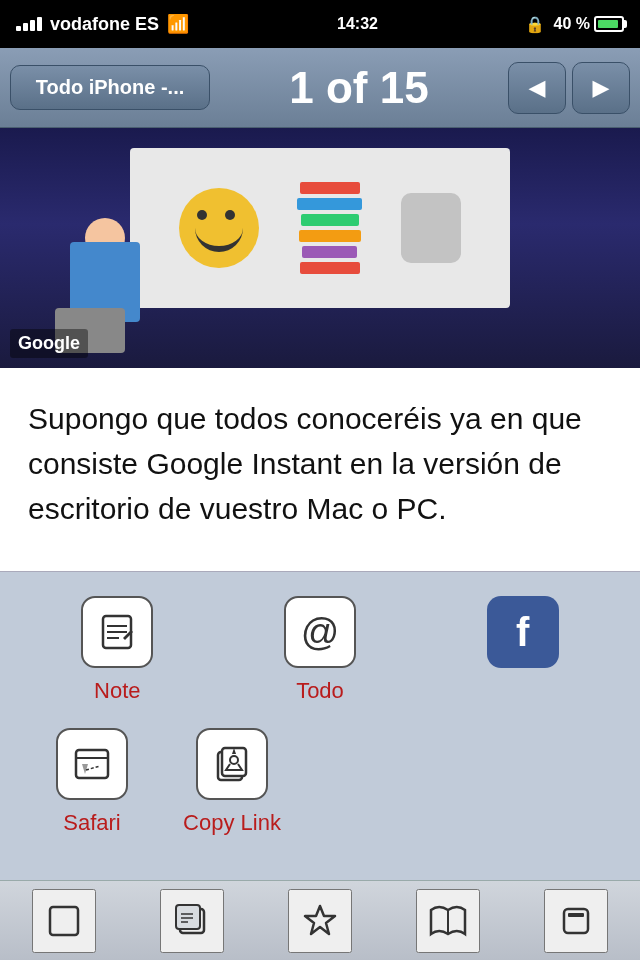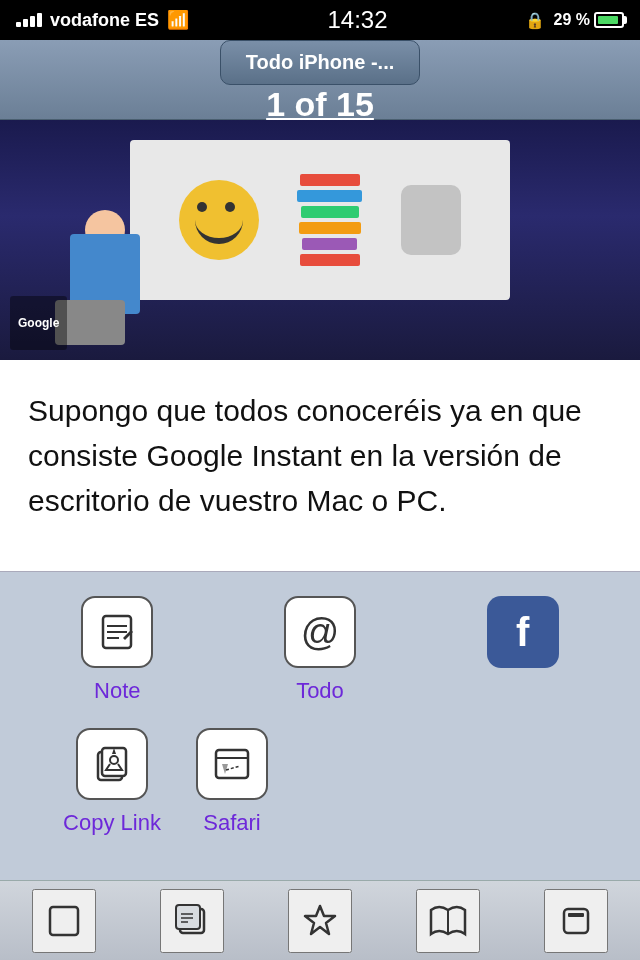--- a/index.html
+++ b/index.html
@@ -10,21 +10,21 @@
       height: 960px;
       font-family: -apple-system, 'Helvetica Neue', Arial, sans-serif;
       background: #fff;
       overflow: hidden;
       position: relative;
     }
 
     
     .status-bar {
       width: 100%;
-      height: 40px;
+      height: 48px;
       background: #000;
       display: flex;
       align-items: center;
       justify-content: space-between;
       padding: 0 16px;
       color: #fff;
       font-size: 18px;
       font-weight: 600;
     }
 
@@ -44,22 +44,22 @@
       width: 5px;
       display: block;
       border-radius: 1px;
     }
 
     .wifi-icon {
       font-size: 18px;
     }
 
     .status-center {
-      font-size: 24px;
-      font-weight: 400;
+      font-size: 16px;
+      font-weight: 700;
     }
 
     .status-right {
       display: flex;
       align-items: center;
       gap: 8px;
       font-size: 16px;
     }
 
     .battery-container {
@@ -99,43 +99,41 @@
     
     .nav-bar {
       width: 100%;
       height: 80px;
       background: linear-gradient(180deg, #8a9db5 0%, #6b7f96 100%);
       display: flex;
       align-items: center;
       justify-content: space-between;
       padding: 0 10px;
       border-bottom: 1px solid #4a5f70;
-      flex-direction: column;
     }
 
     .nav-title-btn {
       background: linear-gradient(180deg, #7a8fa8 0%, #5a7088 100%);
       border: 1px solid #3a5068;
       border-radius: 10px;
       color: #fff;
       font-size: 20px;
       font-weight: 600;
       padding: 10px 18px;
       min-width: 200px;
       text-align: center;
       cursor: pointer;
     }
 
     .nav-counter {
       color: #fff;
-      font-size: 34px;
+      font-size: 44px;
       font-weight: 700;
       text-align: center;
       flex: 1;
-      text-decoration: underline;
     }
 
     .nav-arrows {
       display: flex;
       gap: 6px;
     }
 
     .nav-arrow-btn {
       background: linear-gradient(180deg, #7a8fa8 0%, #5a7088 100%);
       border: 1px solid #3a5068;
@@ -238,24 +236,24 @@
       margin: 0 auto;
       position: relative;
       top: -20px;
     }
 
     .google-logo {
       position: absolute;
       bottom: 10px;
       left: 10px;
       color: #fff;
-      font-size: 12px;
+      font-size: 18px;
       font-weight: 700;
       background: rgba(0,0,0,0.4);
-      padding: 20px 8px;
+      padding: 4px 8px;
       border-radius: 3px;
     }
 
     .laptop {
       position: absolute;
       bottom: 15px;
       left: 55px;
       width: 70px;
       height: 45px;
       background: #888;
@@ -322,21 +320,21 @@
       color: #fff;
     }
     .icon-evernote {
       background: #2dbe60;
       color: #fff;
       font-size: 28px;
     }
 
     .share-label {
       font-size: 22px;
-      color: #6d28d9;
+      color: #b91c1c;
       font-weight: 500;
     }
 
     
     .bottom-toolbar {
       position: absolute;
       bottom: 0;
       left: 0;
       right: 0;
       height: 80px;
@@ -369,21 +367,21 @@
       <span style="height:11px"></span>
       <span style="height:14px"></span>
     </div>
     <span>vodafone ES</span>
     <span class="wifi-icon">📶</span>
   </div>
   <div class="status-center">14:32</div>
   <div class="status-right">
     <span>🔒</span>
     <div class="battery-container">
-      <span>29 %</span>
+      <span>40 %</span>
       <div class="battery">
         <div class="battery-fill"></div>
       </div>
     </div>
   </div>
 </div>
 
 <div class="nav-bar">
   <button class="nav-title-btn">Todo iPhone -...</button>
   <div class="nav-counter">1 of 15</div>
@@ -449,44 +447,44 @@
     <div class="share-item">
       <div class="share-icon icon-facebook">
         <span style="font-size:40px;font-weight:700;">f</span>
       </div>
     </div>
 
   </div>
 
   <div class="share-row" style="justify-content:flex-start; padding-left:16px; gap:0;">
 
+    <div class="share-item">
+      <div class="share-icon icon-note">
+        <svg width="40" height="40" viewBox="0 0 40 40">
+          <rect x="4" y="6" width="32" height="28" rx="3" fill="none" stroke="#333" stroke-width="2.5"></rect>
+          <line x1="4" y1="14" x2="36" y2="14" stroke="#333" stroke-width="2"></line>
+          <path d="M10 20 L16 20 L13 30 Z" fill="#333" opacity="0.5"></path>
+          <path d="M14 26 L28 22" stroke="#333" stroke-width="1.5" stroke-dasharray="3,2"></path>
+        </svg>
+      </div>
+      <span class="share-label">Safari</span>
+    </div>
+
     <div class="share-item" style="margin-left:20px;">
       <div class="share-icon icon-note">
         <svg width="40" height="40" viewBox="0 0 40 40">
           <rect x="6" y="8" width="24" height="28" rx="3" fill="none" stroke="#333" stroke-width="2.5"></rect>
           <rect x="10" y="4" width="24" height="28" rx="3" fill="#fff" stroke="#333" stroke-width="2.5"></rect>
           <circle cx="22" cy="16" r="4" fill="none" stroke="#333" stroke-width="2"></circle>
           <path d="M18 20 L14 26 L30 26 L26 20" fill="none" stroke="#333" stroke-width="2"></path>
           <path d="M20 10 L22 4 L24 10" fill="#333"></path>
         </svg>
       </div>
       <span class="share-label">Copy Link</span>
     </div>
-
-    <div class="share-item">
-      <div class="share-icon icon-note">
-        <svg width="40" height="40" viewBox="0 0 40 40">
-          <rect x="4" y="6" width="32" height="28" rx="3" fill="none" stroke="#333" stroke-width="2.5"></rect>
-          <line x1="4" y1="14" x2="36" y2="14" stroke="#333" stroke-width="2"></line>
-          <path d="M10 20 L16 20 L13 30 Z" fill="#333" opacity="0.5"></path>
-          <path d="M14 26 L28 22" stroke="#333" stroke-width="1.5" stroke-dasharray="3,2"></path>
-        </svg>
-      </div>
-      <span class="share-label">Safari</span>
-    </div>
   </div>
 </div>
 
 <div class="bottom-toolbar">
 
   <button class="toolbar-btn">
     <svg width="36" height="36" viewBox="0 0 36 36">
       <rect x="4" y="4" width="28" height="28" rx="3" fill="none" stroke="#333" stroke-width="2.5"></rect>
     </svg>
   </button>

